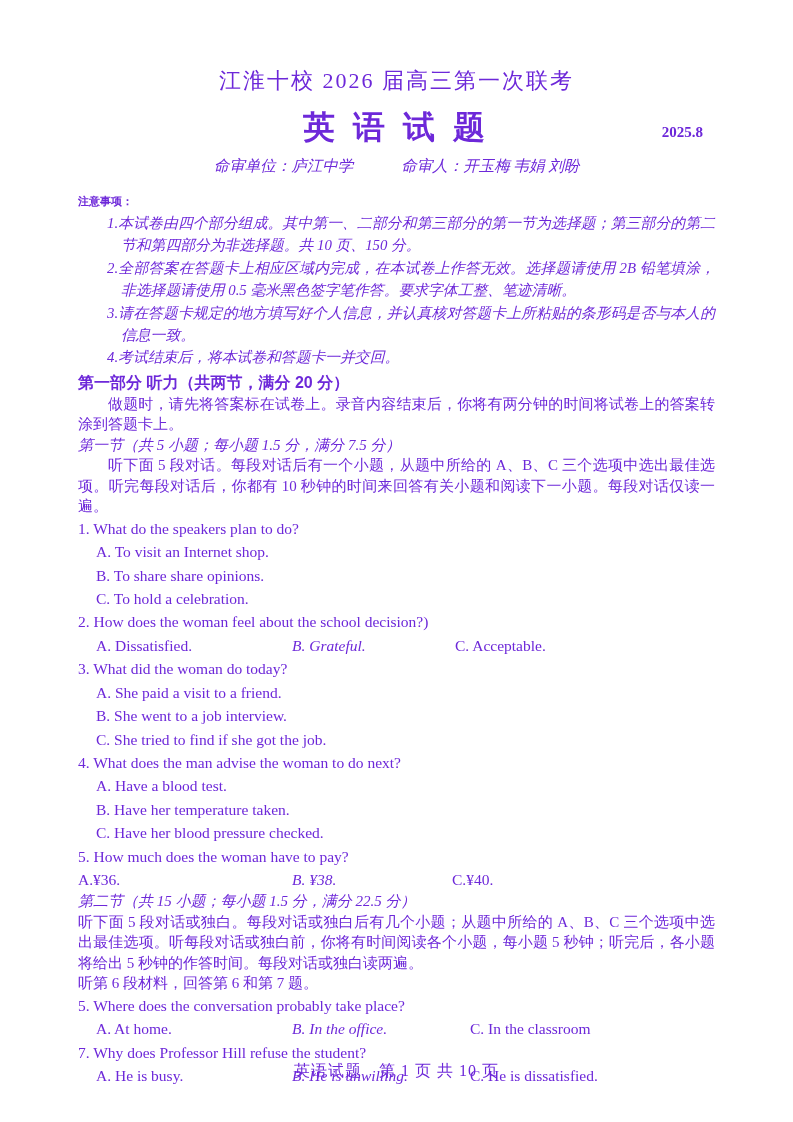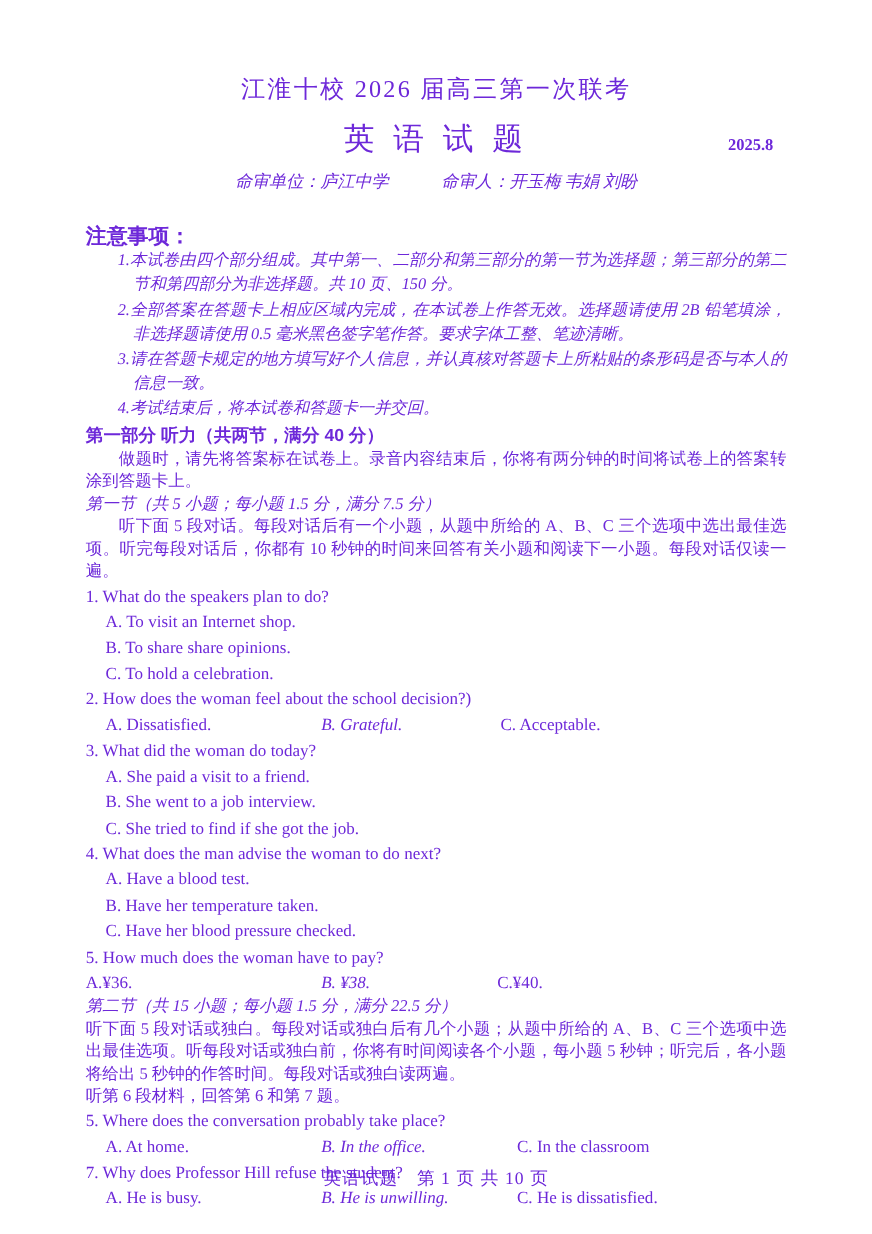--- a/index.html
+++ b/index.html
@@ -21,22 +21,22 @@
     letter-spacing:2px;
     white-space:nowrap;
   }
   .subject-row{
     position:relative;
     margin-top:12px;
     text-align:center;
     height:38px;
   }
   .subject{
-    font-size:28px;
-    font-weight:normal;
+    font-size:32px;
+    font-weight:bold;
     letter-spacing:5px;
     line-height:38px;
   }
   .date{
     position:absolute;
     right:12px;
     bottom:5px;
     font-weight:bold;
     font-size:15px;
     letter-spacing:0;
@@ -44,24 +44,24 @@
   .examiner{
     margin-top:9px;
     text-align:center;
     font-style:italic;
     font-size:15.5px;
     line-height:22px;
     white-space:nowrap;
   }
   .examiner .gap{display:inline-block;width:48px;}
   .notice-heading{
-    margin-top:28px;
+    margin-top:14px;
     font-family:"Liberation Sans","DejaVu Sans",sans-serif;
     font-weight:bold;
-    font-size:19px;
+    font-size:11px;
     line-height:21px;
   }
   .notice-item{
     font-style:italic;
     font-size:14.8px;
     line-height:22.4px;
     padding-left:43px;
     text-indent:-14px;
     text-align:justify;
   }
@@ -117,21 +117,21 @@
   <div class="examiner">
     <span>命审单位：庐江中学</span><span class="gap"></span><span>命审人：开玉梅 韦娟 刘盼</span>
   </div>
 
   <div class="notice-heading">注意事项：</div>
   <div class="notice-item">1.本试卷由四个部分组成。其中第一、二部分和第三部分的第一节为选择题；第三部分的第二节和第四部分为非选择题。共 10 页、150 分。</div>
   <div class="notice-item">2.全部答案在答题卡上相应区域内完成，在本试卷上作答无效。选择题请使用 2B 铅笔填涂，非选择题请使用 0.5 毫米黑色签字笔作答。要求字体工整、笔迹清晰。</div>
   <div class="notice-item">3.请在答题卡规定的地方填写好个人信息，并认真核对答题卡上所粘贴的条形码是否与本人的信息一致。</div>
   <div class="notice-item">4.考试结束后，将本试卷和答题卡一并交回。</div>
 
-  <div class="part-heading">第一部分 听力（共两节，满分 40 分）</div>
+  <div class="part-heading">第一部分 听力（共两节，满分 20 分）</div>
   <div class="para indent">做题时，请先将答案标在试卷上。录音内容结束后，你将有两分钟的时间将试卷上的答案转涂到答题卡上。</div>
 
   <div class="kai">第一节（共 5 小题；每小题 1.5 分，满分 7.5 分）</div>
   <div class="para indent">听下面 5 段对话。每段对话后有一个小题，从题中所给的 A、B、C 三个选项中选出最佳选项。听完每段对话后，你都有 10 秒钟的时间来回答有关小题和阅读下一小题。每段对话仅读一遍。</div>
 
   <div class="eng">
 
     <div>
       <div>1. What do the speakers plan to do?</div>
       <div class="opt">A. To visit an Internet shop.</div>

